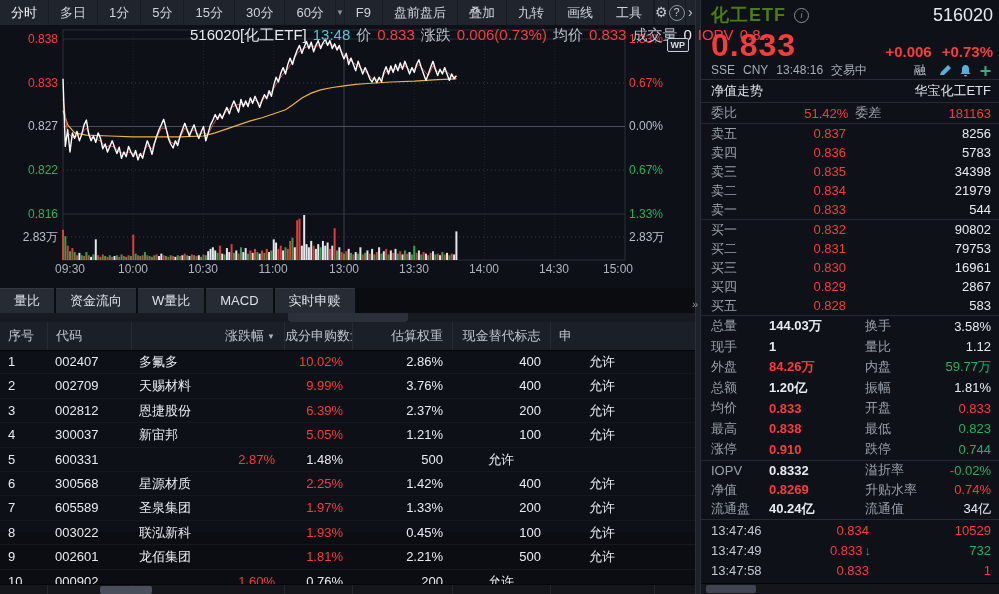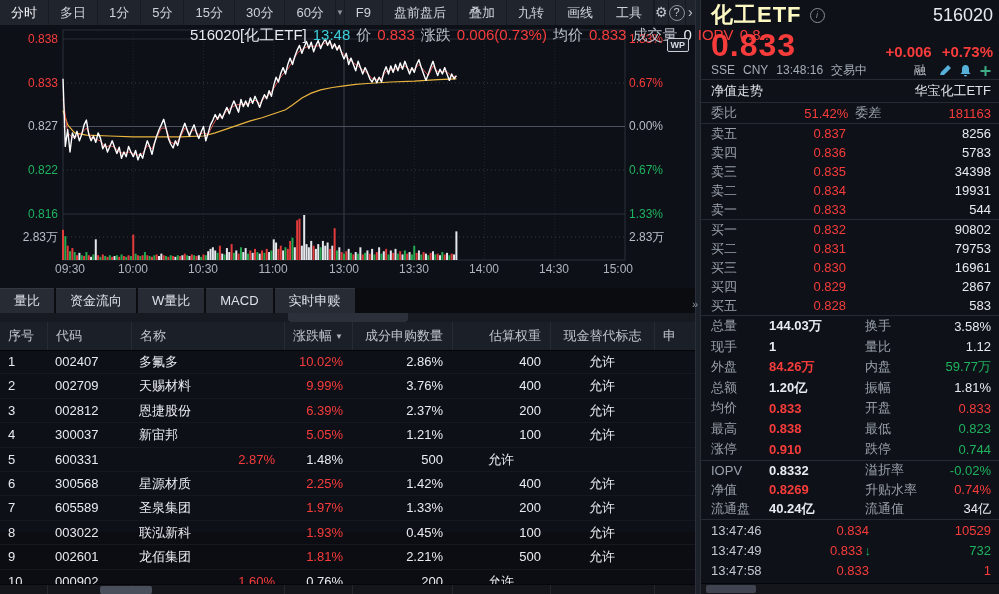--- a/index.html
+++ b/index.html
@@ -60,21 +60,21 @@
 
   
   .vdivider{position:relative;width:4px;flex:0 0 4px;background:#1d212a;border-left:1px solid #2a2f39;border-right:1px solid #2a2f39;cursor:pointer;}
   .vdivider span{position:absolute;top:298px;left:-4px;color:#8d96a2;font-size:11px;}
 
   
   .quote{position:relative;width:300px;flex:0 0 300px;height:594px;background:#0e1117;display:flex;flex-direction:column;font-size:13px;}
   .qdiv{height:1px;background:#262a32;flex:0 0 1px;}
   .q-head{flex:0 0 57px;padding:3px 8px 0 10px;}
   .q-row1{display:flex;align-items:center;height:24px;}
-  .q-name{font-size:22px;font-weight:bold;color:#fef9c3;letter-spacing:1px;}
+  .q-name{font-size:18px;font-weight:bold;color:#4d7c0f;letter-spacing:1px;}
   .info-icon{display:inline-block;width:13px;height:13px;line-height:12px;border:1px solid #8a9097;border-radius:50%;
              color:#8a9097;font-size:9px;text-align:center;margin-left:8px;font-style:italic;}
   .q-code{margin-left:auto;font-size:18px;color:#e8ebef;}
   .q-row2{display:flex;align-items:flex-end;height:33px;}
   .q-price{font-size:32px;line-height:30px;font-weight:bold;color:#f83c3c;letter-spacing:1px;}
   .q-chg{margin-left:auto;font-size:15px;font-weight:bold;color:#f83c3c;white-space:nowrap;}
   .q-chg span{margin-left:10px;}
   .q-row3{display:flex;align-items:center;height:18px;margin-top:1px;font-size:12px;color:#a6adb8;}
   .q-row3 .seg{margin-right:8px;}
   .q-icons{margin-left:auto;display:flex;align-items:center;}
@@ -358,21 +358,20 @@
       <div class="tab">实时申赎</div>
     </div>
 
     <div class="collapse-strip">
       <div class="collapse-handle"><span>»</span></div>
     </div>
 
     <div class="thead grid">
       <div class="cell cl">序号</div>
       <div class="cell cl">代码</div>
-      <div class="cell cl">名称</div>
       <div class="cell cr"><span>涨跌幅</span><span class="sort">▼</span></div>
       <div class="cell cr">成分申购数量</div>
       <div class="cell cr">估算权重</div>
       <div class="cell cc">现金替代标志</div>
       <div class="cell cl">申</div>
     </div>
 
     <div class="tbody">
       <div class="trow grid">
         <div class="cell cl w">1</div>
@@ -547,21 +546,21 @@
         <span class="obq">5783</span>
       </div>
     <div class="obrow">
         <span class="obl">卖三</span>
         <span class="obp r">0.835</span>
         <span class="obq">34398</span>
       </div>
     <div class="obrow">
         <span class="obl">卖二</span>
         <span class="obp r">0.834</span>
-        <span class="obq">19931</span>
+        <span class="obq">21979</span>
       </div>
     <div class="obrow">
         <span class="obl">卖一</span>
         <span class="obp r">0.833</span>
         <span class="obq">544</span>
       </div>
     <div class="qdiv"></div>
     <div class="obrow">
         <span class="obl">买一</span>
         <span class="obp r">0.832</span>

